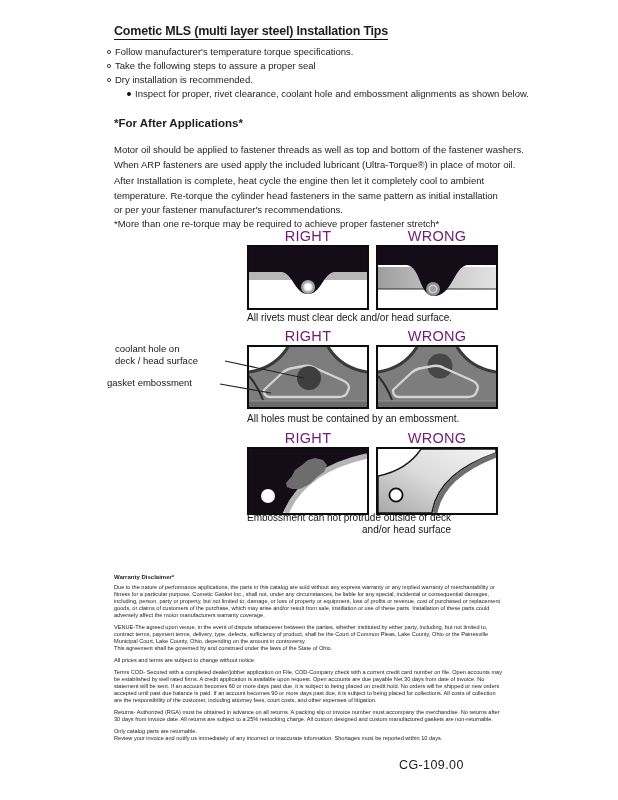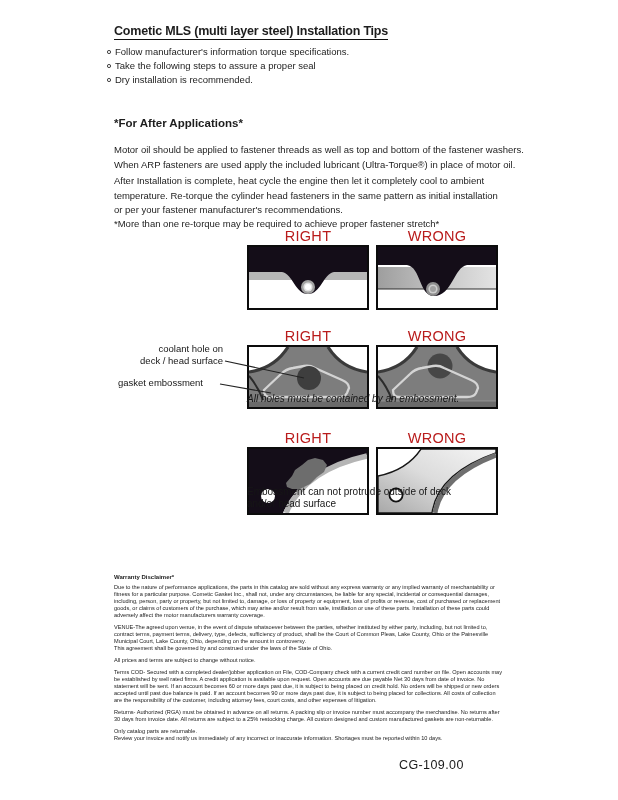--- a/index.html
+++ b/index.html
@@ -12,45 +12,46 @@
 
   .intro { position:absolute; left:96px; top:45px; width:445px; list-style:none; font-size:9.5px; line-height:14px; }
   .intro li { position:relative; padding-left:8px; }
   .intro li.sub { margin-left:20px; }
   .marker { position:absolute; left:0; top:5px; width:3.5px; height:3.5px; border:1px solid #222; border-radius:50%; display:inline-block; }
   .marker.filled { background:#111; border-color:#111; }
 
   .h2 { position:absolute; left:103px; font-size:11.5px; font-weight:bold; }
   .para { position:absolute; left:103px; width:430px; font-size:9.5px; line-height:14.5px; white-space:pre-line;margin-top:8px; }
 
-  .dg-head { position:absolute; transform:translateX(-50%); font-size:14.5px; letter-spacing:0.3px; color:#b91c1c; }
+  .dg-head { position:absolute; transform:translateX(-50%); font-size:14.5px; letter-spacing:0.3px; color:#701a75; }
   .dg-box { position:absolute; width:122px; border:2px solid #0c0c0c; background:#fff; }
   .dg-box svg { display:block; width:100%; height:100%; }
   .dg-cap { position:absolute; left:236px; font-size:10px; line-height:12px; white-space:pre-line; color:#161616; }
 
-  .callout { position:absolute; text-align:right; font-size:9.5px; line-height:11.5px; white-space:pre-line; color:#161616; }
+  .callout { position:absolute; font-size:9.5px; line-height:11.5px; white-space:pre-line; color:#161616; }
   .leaders { position:absolute; left:105px; top:342px; width:200px; height:60px; pointer-events:none; z-index:5; }
 
   .warranty { position:absolute; left:103px; top:574px; width:418px; }
   .warranty h3 { font-size:6px; font-weight:bold; margin-bottom:4px; }
   .warranty p { font-size:5.6px; line-height:7.1px; white-space:pre-line; margin-bottom:4.6px; color:#222; }
 
   .pagenum { position:absolute; left:388px; top:758px; font-size:12.5px; letter-spacing:0.4px; color:#1a1a1a; }
 </style>
 </head>
 <body>
 
 <div class="page">
 
   <h1 class="title">Cometic MLS (multi layer steel) Installation Tips</h1>
 
   <ul class="intro">
-    <li><span class="marker"></span><span>Follow manufacturer's information torque specifications.</span></li>
+    <li><span class="marker"></span><span>Follow manufacturer's temperature torque specifications.</span></li>
     <li><span class="marker"></span><span>Take the following steps to assure a proper seal</span></li>
     <li><span class="marker"></span><span>Dry installation is recommended.</span></li>
+    <li class="sub"><span class="marker filled"></span><span>Inspect for proper, rivet clearance, coolant hole and embossment alignments as shown below.</span></li>
   </ul>
 
   <h2 class="h2" style="top:117px;">*For After Applications*</h2>
   <p class="para" style="top:135px;">Motor oil should be applied to fastener threads as well as top and bottom of the fastener washers.
 When ARP fasteners are used apply the included lubricant (Ultra-Torque®) in place of motor oil.</p>
   <p class="para" style="top:209px;">*More than one re-torque may be required to achieve proper fastener stretch*</p>
   <p class="para" style="top:166px;">After Installation is complete, heat cycle the engine then let it completely cool to ambient
 temperature. Re-torque the cylinder head fasteners in the same pattern as initial installation
 or per your fastener manufacturer's recommendations.</p>
 
@@ -78,20 +79,21 @@
       </defs>
       <rect width="118" height="61" fill="#ffffff"></rect>
       <rect y="20" width="118" height="22" fill="url(#g1w)"></rect>
       <line x1="0" y1="42" x2="118" y2="42" stroke="#2c2c2c" stroke-width="1.2"></line>
       <path d="M0,0 H118 V18 H89 C76,20 74,49 56,49 C41,49 43,20 29,18 H0 Z" style="fill:var(--gasket_black,#140d18)"></path>
       <circle cx="55" cy="42" r="7" fill="#8e8e8e"></circle>
       <circle cx="55" cy="42" r="4.6" fill="#cdcdcd"></circle>
       <circle cx="55" cy="42" r="3" fill="#a0a0a0"></circle>
     </svg>
   </div>
+  <div class="dg-cap" style="top:312px;">All rivets must clear deck and/or head surface.</div>
 
   <div class="dg-head" style="left:297px; top:328px;">RIGHT</div>
   <div class="dg-head" style="left:426px; top:328px;">WRONG</div>
 
   <div class="dg-box" style="left:236px; top:345px; height:64px;">
     <svg viewBox="0 0 118 60" preserveAspectRatio="none">
       <rect width="118" height="60" style="fill:var(--surface_gray,#7d7d7d)"></rect>
       <rect y="54" width="118" height="6" fill="#6a6a6a"></rect>
       <line x1="0" y1="54" x2="118" y2="54" stroke="#9a9a9a" stroke-width="0.8"></line>
       <path d="M0,0 H39 C29,16 14,23 0,25 Z" fill="#ffffff"></path>
@@ -110,25 +112,25 @@
       <line x1="0" y1="54" x2="118" y2="54" stroke="#9a9a9a" stroke-width="0.8"></line>
       <path d="M0,0 H39 C29,16 14,23 0,25 Z" fill="#ffffff"></path>
       <path d="M39,0 C29,16 14,23 0,25" stroke="#3a3a3a" stroke-width="3.2" fill="none"></path>
       <path d="M118,0 H79 C89,16 104,23 118,25 Z" fill="#ffffff"></path>
       <path d="M79,0 C89,16 104,23 118,25" stroke="#3a3a3a" stroke-width="3.2" fill="none"></path>
       <path d="M0,29 C7,37 11,45 14,53" stroke="#2b2b2b" stroke-width="2" fill="none"></path>
       <circle cx="62" cy="19" r="12.5" fill="#474747"></circle>
       <path d="M15,43 L32,27 Q37,22 44,21 L55,19 Q61,18 66,21 L93,33 Q100,36 100,41 L98,46 Q96,50 89,50 L21,50 Q15,50 15,43 Z" fill="none" style="stroke:var(--embossment_line,#d4d4d4)" stroke-width="2.3"></path>
     </svg>
   </div>
-  <div class="dg-cap" style="top:393px;font-style:italic;">All holes must be contained by an embossment.</div>
+  <div class="dg-cap" style="top:413px;">All holes must be contained by an embossment.</div>
 
   <div class="callout" style="left:104px; top:343px; width:108px;">coolant hole on
 deck / head surface</div>
-  <div class="callout" style="left:80px; top:377px; width:112px;">gasket embossment</div>
+  <div class="callout" style="left:96px; top:377px; width:112px;">gasket embossment</div>
   <svg class="leaders" viewBox="0 0 200 60">
     <line x1="109" y1="19" x2="188" y2="36" stroke="#222" stroke-width="1.1"></line>
     <line x1="104" y1="42" x2="155" y2="51" stroke="#222" stroke-width="1.1"></line>
   </svg>
 
   <div class="dg-head" style="left:297px; top:430px;">RIGHT</div>
   <div class="dg-head" style="left:426px; top:430px;">WRONG</div>
 
   <div class="dg-box" style="left:236px; top:447px; height:68px;">
     <svg viewBox="0 0 118 64" preserveAspectRatio="none">
@@ -147,21 +149,21 @@
             <stop offset="0.5" stop-color="#dcdcdc"></stop>
             <stop offset="1" stop-color="#a8a8a8"></stop>
         </linearGradient>
       </defs>
       <rect width="118" height="64" fill="#ffffff"></rect>
       <path d="M43,0 H118 V4 Q60,24 54,64 H0 V27 Q29,21 43,0 Z" fill="url(#g3w)" stroke="#161616" stroke-width="1.4"></path>
       <path d="M57,64 Q63,27 118,6" stroke="#6f6f6f" stroke-width="5" fill="none"></path>
       <circle cx="18" cy="46" r="6.6" fill="#ffffff" stroke="#111" stroke-width="1.8"></circle>
     </svg>
   </div>
-  <div class="dg-cap" style="top:486px;">Embossment can not protrude outside of deck
+  <div class="dg-cap" style="top:512px;text-align:right;">Embossment can not protrude outside of deck
 and/or head surface</div>
 
   <div class="warranty">
     <h3>Warranty Disclaimer*</h3>
     <p>Due to the nature of performance applications, the parts in this catalog are sold without any express warranty or any implied warranty of merchantability or
 fitness for a particular purpose.  Cometic Gasket Inc., shall not, under any circumstances, be liable for any special, incidental or consequential damages,
 including, person, party or property, but not limited to, damage, or loss of property or equipment, loss of profits or revenue, cost of purchased or replacement
 goods, or claims of customers of the purchase, which may arise and/or result from sale, instillation or use of these parts.  Installation of these parts could
 adversely affect the motor manufacturers warranty coverage.</p>
     <p>VENUE-The agreed upon venue, in the event of dispute whatsoever between the parties, whether instituted by either party, including, but not limited to,

